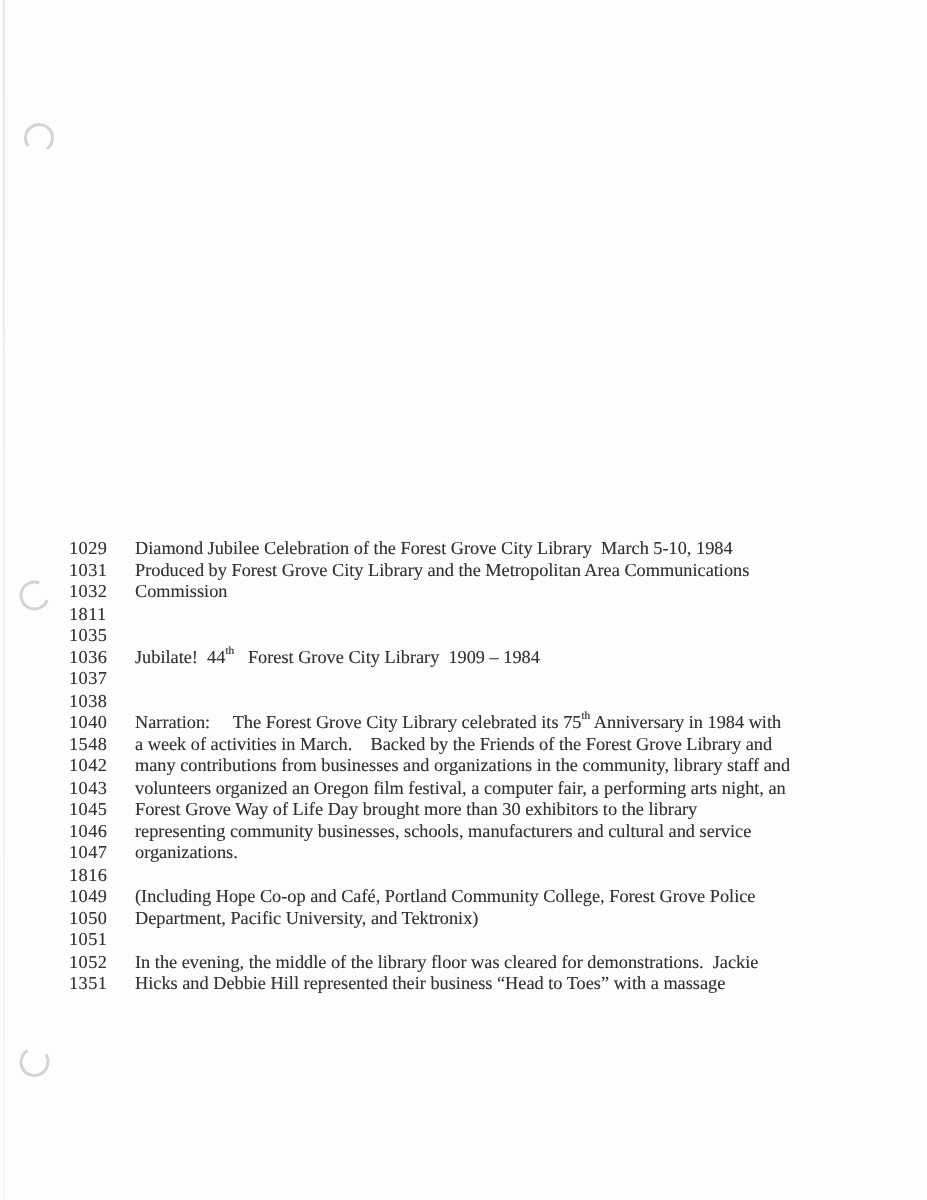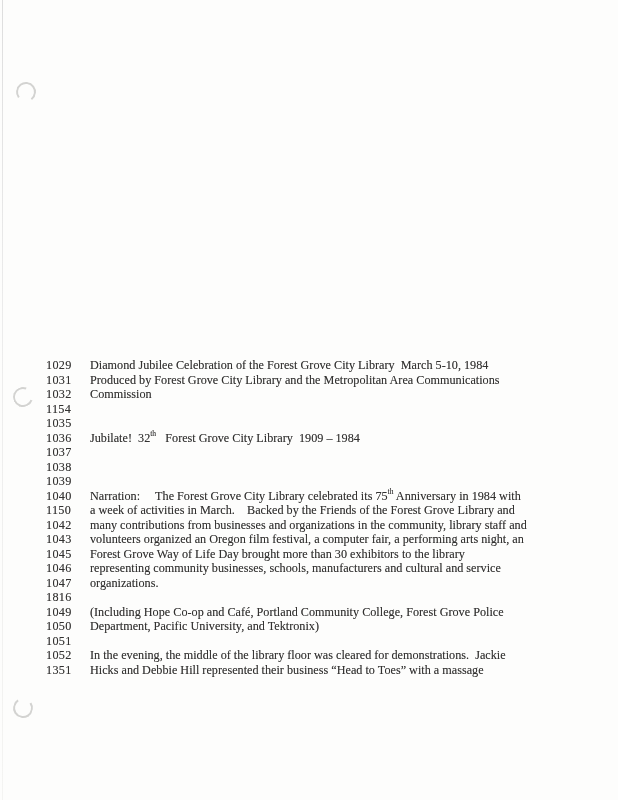--- a/index.html
+++ b/index.html
@@ -91,28 +91,27 @@
 
 <div class="page">
   <div class="scan-edge"></div>
   <div class="hole-punch hp1"></div>
   <div class="hole-punch hp2"></div>
   <div class="hole-punch hp3"></div>
   <div class="transcript" id="transcript">
       <div class="line"><span class="num">1029</span><span class="txt"><span>Diamond Jubilee Celebration of the Forest Grove City Library  March 5-10, 1984</span></span></div>
       <div class="line"><span class="num">1031</span><span class="txt"><span>Produced by Forest Grove City Library and the Metropolitan Area Communications</span></span></div>
       <div class="line"><span class="num">1032</span><span class="txt"><span>Commission</span></span></div>
-      <div class="line"><span class="num">1154</span><span class="txt"></span></div>
+      <div class="line"><span class="num">1811</span><span class="txt"></span></div>
       <div class="line"><span class="num">1035</span><span class="txt"></span></div>
-      <div class="line"><span class="num">1036</span><span class="txt"><span>Jubilate!  32</span><sup>th</sup><span>   Forest Grove City Library  1909 – 1984</span></span></div>
+      <div class="line"><span class="num">1036</span><span class="txt"><span>Jubilate!  44</span><sup>th</sup><span>   Forest Grove City Library  1909 – 1984</span></span></div>
       <div class="line"><span class="num">1037</span><span class="txt"></span></div>
       <div class="line"><span class="num">1038</span><span class="txt"></span></div>
-      <div class="line"><span class="num">1039</span><span class="txt"></span></div>
       <div class="line"><span class="num">1040</span><span class="txt"><span>Narration:     The Forest Grove City Library celebrated its 75</span><sup>th</sup><span> Anniversary in 1984 with</span></span></div>
-      <div class="line"><span class="num">1150</span><span class="txt"><span>a week of activities in March.    Backed by the Friends of the Forest Grove Library and</span></span></div>
+      <div class="line"><span class="num">1548</span><span class="txt"><span>a week of activities in March.    Backed by the Friends of the Forest Grove Library and</span></span></div>
       <div class="line"><span class="num">1042</span><span class="txt"><span>many contributions from businesses and organizations in the community, library staff and</span></span></div>
       <div class="line"><span class="num">1043</span><span class="txt"><span>volunteers organized an Oregon film festival, a computer fair, a performing arts night, an</span></span></div>
       <div class="line"><span class="num">1045</span><span class="txt"><span>Forest Grove Way of Life Day brought more than 30 exhibitors to the library</span></span></div>
       <div class="line"><span class="num">1046</span><span class="txt"><span>representing community businesses, schools, manufacturers and cultural and service</span></span></div>
       <div class="line"><span class="num">1047</span><span class="txt"><span>organizations.</span></span></div>
       <div class="line"><span class="num">1816</span><span class="txt"></span></div>
       <div class="line"><span class="num">1049</span><span class="txt"><span>(Including Hope Co-op and Café, Portland Community College, Forest Grove Police</span></span></div>
       <div class="line"><span class="num">1050</span><span class="txt"><span>Department, Pacific University, and Tektronix)</span></span></div>
       <div class="line"><span class="num">1051</span><span class="txt"></span></div>
       <div class="line"><span class="num">1052</span><span class="txt"><span>In the evening, the middle of the library floor was cleared for demonstrations.  Jackie</span></span></div>

